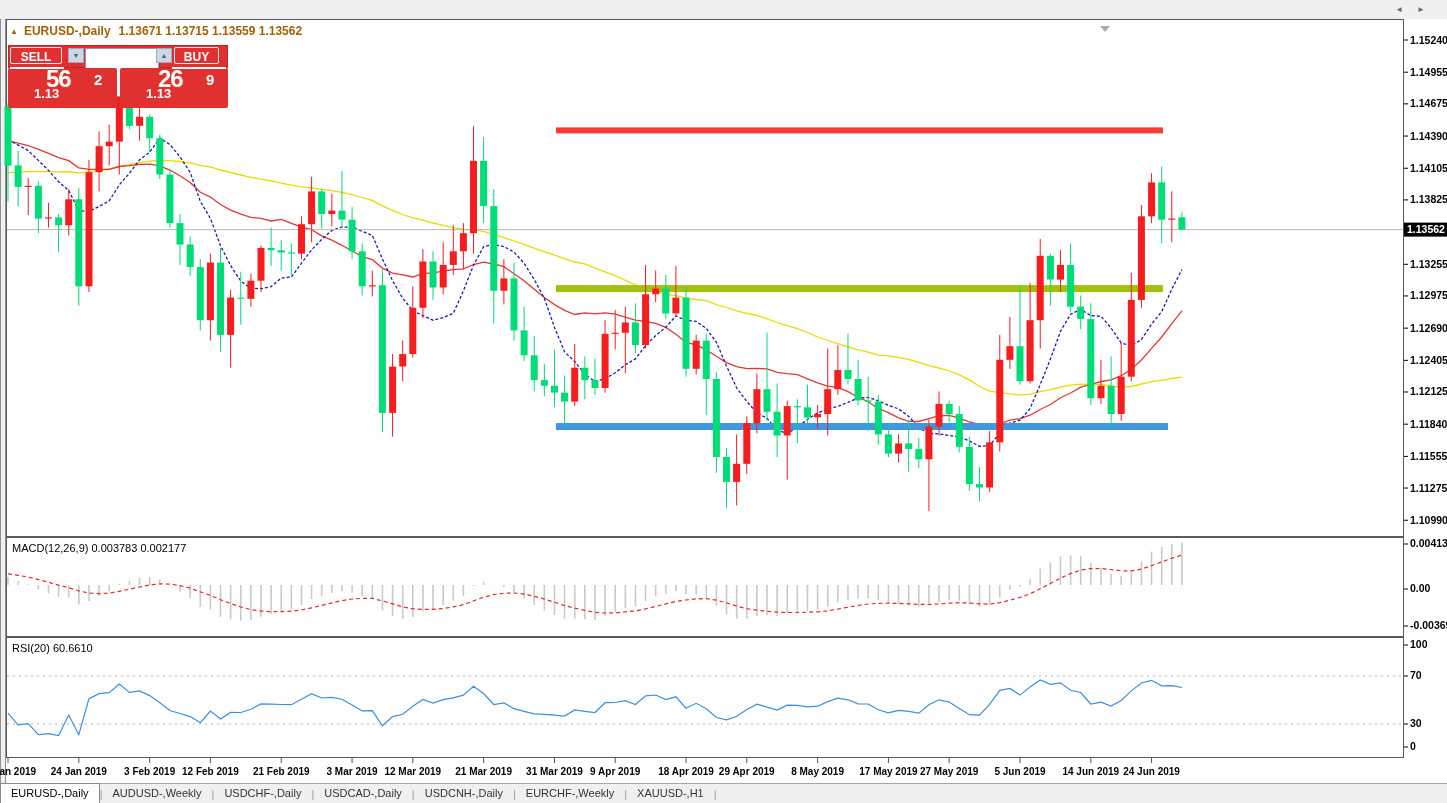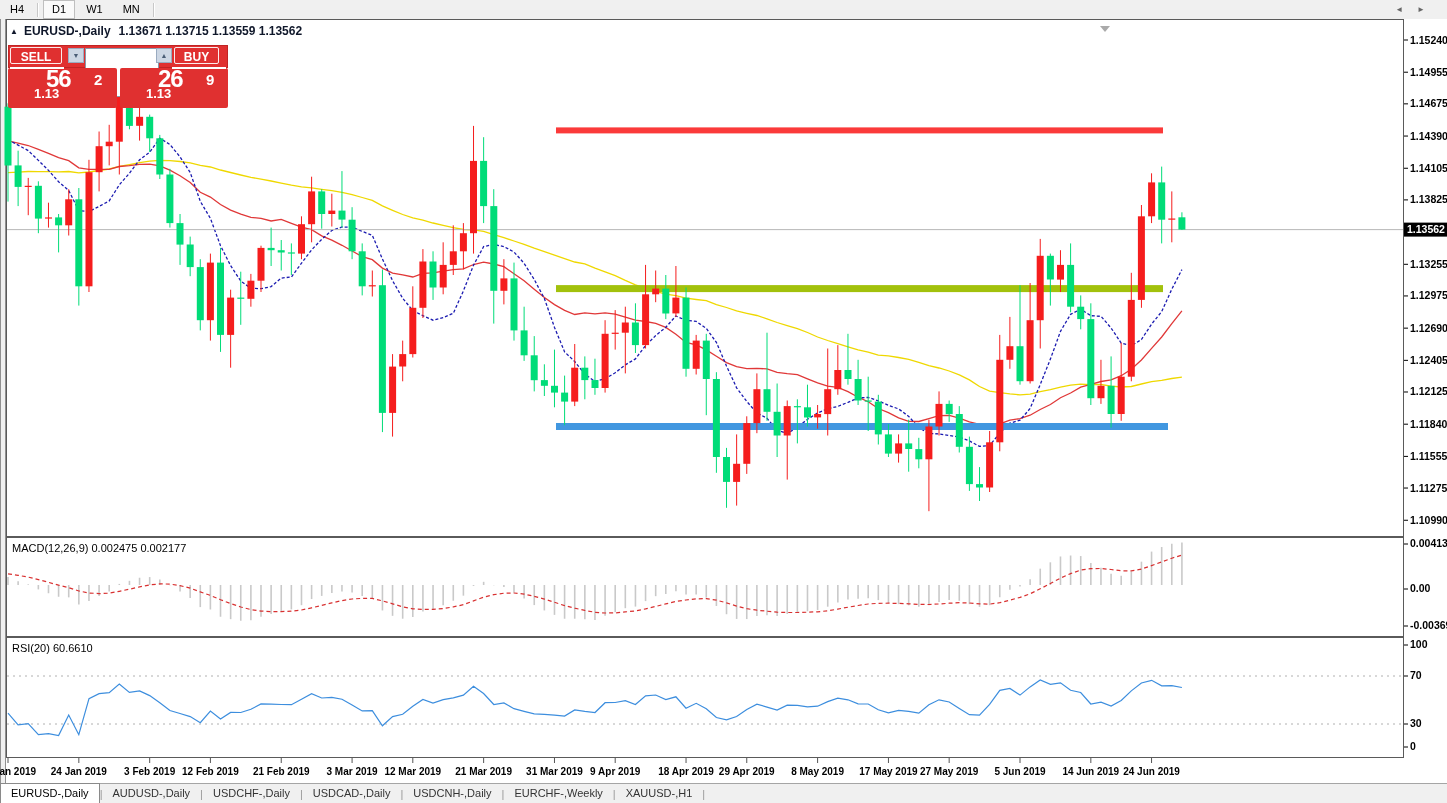--- a/index.html
+++ b/index.html
@@ -8,21 +8,21 @@
   #toolbar{position:absolute;left:0;top:0;width:1447px;height:19px;background:#f0f0f0;border-bottom:1px solid #cfcfcf;display:flex;align-items:center;font-size:11px;color:#000;}
   .tf-btn{padding:1px 8px;margin:0 1px;height:15px;line-height:15px;cursor:default;border:1px solid transparent;}
   .tf-btn.active{background:#fafafa;border:1px solid #bfbfbf;}
   .tb-sep{width:1px;height:14px;background:#c8c8c8;border-right:1px solid #fff;margin:0 3px;}
   
   #chart-bg{position:absolute;left:6px;top:19px;width:1441px;height:739px;background:#fff;}
   #date-strip-bg{position:absolute;left:0;top:758px;width:1447px;height:25px;background:#fff;}
   #left-frame{position:absolute;left:0;top:19px;width:6px;height:764px;background:#f0f0f0;border-left:1px solid #909090;border-right:1px solid #909090;box-sizing:border-box;}
   svg{position:absolute;left:0;top:0;}
   
-  #chart-title{position:absolute;left:10px;top:24px;height:14px;font-size:12px;font-weight:bold;color:#0f172a;white-space:nowrap;z-index:5;}
+  #chart-title{position:absolute;left:10px;top:24px;height:14px;font-size:12px;font-weight:bold;color:#a16207;white-space:nowrap;z-index:5;}
   #chart-title .arrow{font-size:8px;vertical-align:1px;margin-right:6px;}
   #chart-title .ohlc{margin-left:8px;}
   
   #trade-panel{position:absolute;left:8px;top:45px;width:220px;height:63px;z-index:6;}
   #tp-top{position:absolute;left:0;top:0;width:220px;height:23px;background:#e03030;border:1px solid #c02424;box-sizing:border-box;}
   .tp-btn{position:absolute;top:2px;height:17px;line-height:17px;text-align:center;color:#fff;font-weight:bold;font-size:12px;border:1px solid rgba(255,255,255,.9);border-radius:2px;background:transparent;cursor:pointer;}
   #sell-btn{left:2px;width:52px;}
   #buy-btn{left:166px;width:45px;}
   .spin-btn{position:absolute;top:3px;width:16px;height:15px;background:#cdd7e4;border:1px solid #9aabc0;box-sizing:border-box;text-align:center;line-height:13px;font-size:7px;color:#4a5d75;cursor:pointer;padding:0;}
   #vol-down{left:60px;}
@@ -41,28 +41,20 @@
   #tabbar{position:absolute;left:0;top:783px;width:1447px;height:20px;background:#f0f0f0;border-top:1px solid #a5a5a5;display:flex;align-items:flex-end;font-size:11px;color:#333;box-sizing:border-box;}
   .sheet-tab{padding:2px 10px 3px 10px;height:14px;line-height:14px;cursor:pointer;white-space:nowrap;}
   .sheet-tab.active{background:#fff;border:1px solid #8a8a8a;border-bottom:none;color:#000;margin-top:0;}
   .tab-sep{color:#999;padding:0 0 3px 0;}
   #tab-scroll{position:absolute;right:8px;top:5px;font-size:8px;color:#666;letter-spacing:14px;cursor:pointer;}
 </style>
 </head>
 <body>
 <div id="stage">
 
-  <div id="toolbar">
-      <div class="tf-btn">H4</div>
-      <div class="tb-sep"></div>
-      <div class="tf-btn active">D1</div>
-      <div class="tf-btn">W1</div>
-      <div class="tf-btn">MN</div>
-      <div class="tb-sep"></div>
-    </div>
 
   <div id="chart-bg"></div>
   <div id="date-strip-bg"></div>
   <div id="left-frame"></div>
 
   <div id="chart-title"><span class="arrow">▲</span><span>EURUSD-,Daily</span><span class="ohlc">1.13671 1.13715 1.13559 1.13562</span></div>
 
   <div id="trade-panel">
     <div id="tp-top"></div>
     <button class="tp-btn" id="sell-btn">SELL</button>
@@ -77,21 +69,21 @@
       <span class="pb-big">56</span>
       <span class="pb-sup">2</span>
     </div>
     <div class="price-box" id="buy-box">
       <span class="pb-prefix">1.13</span>
       <span class="pb-big">26</span>
       <span class="pb-sup">9</span>
     </div>
   </div>
 
-  <div class="pane-label" style="top:542px;">MACD(12,26,9) 0.002475 0.002177</div>
+  <div class="pane-label" style="top:542px;">MACD(12,26,9) 0.003783 0.002177</div>
   <div class="pane-label" style="top:642px;">RSI(20) 60.6610</div>
 
   <svg id="chart-svg" width="1447" height="803">
       <rect x="6.5" y="19.5" width="1397" height="517" fill="none" stroke="#5a5a5a" stroke-width="1"></rect>
       <rect x="6.5" y="537.5" width="1397" height="99" fill="none" stroke="#5a5a5a" stroke-width="1"></rect>
       <rect x="6.5" y="637.5" width="1397" height="120" fill="none" stroke="#5a5a5a" stroke-width="1"></rect>
       <polyline points="8.0,172.6 18.1,172.1 28.2,171.5 38.4,171.6 48.5,171.7 58.6,171.9 68.7,171.5 78.8,172.9 89.0,172.0 99.1,170.5 109.2,169.0 119.3,166.4 129.4,164.6 139.6,162.6 149.7,161.1 159.8,160.3 169.9,160.7 180.0,161.5 190.2,162.9 200.3,165.4 210.4,167.0 220.5,170.0 230.6,172.5 240.8,175.0 250.9,177.4 261.0,179.1 271.1,181.0 281.2,183.1 291.4,185.2 301.5,186.8 311.6,187.8 321.7,189.3 331.8,190.7 342.0,192.3 352.1,194.6 362.2,197.5 372.3,200.4 382.4,205.8 392.6,210.3 402.7,214.5 412.8,217.8 422.9,220.1 433.0,223.0 443.2,225.4 453.3,227.6 463.4,229.5 473.5,229.9 483.6,231.4 493.8,234.6 503.9,237.7 514.0,241.0 524.1,244.3 534.2,248.2 544.4,251.6 554.5,255.1 564.6,258.6 574.7,262.0 584.8,263.8 595.0,268.1 605.1,271.9 615.2,275.7 625.3,280.4 635.4,284.8 645.6,288.3 655.7,291.3 665.8,294.1 675.9,295.6 686.0,298.1 696.2,299.5 706.3,300.7 716.4,304.6 726.5,307.5 736.6,310.9 746.8,313.3 756.9,315.5 767.0,318.8 777.1,322.5 787.2,325.6 797.4,328.6 807.5,332.5 817.6,337.0 827.7,340.5 837.8,343.7 848.0,346.8 858.1,349.8 868.2,352.1 878.3,355.1 888.4,355.9 898.6,357.5 908.7,359.4 918.8,362.4 928.9,365.7 939.0,368.0 949.2,371.0 959.3,374.9 969.4,379.9 979.5,386.5 989.6,391.2 999.8,392.6 1009.9,393.9 1020.0,394.9 1030.1,394.2 1040.2,391.7 1050.4,389.6 1060.5,387.1 1070.6,385.2 1080.7,384.2 1090.8,384.6 1101.0,384.5 1111.1,386.1 1121.2,387.0 1131.3,386.5 1141.4,384.0 1151.6,381.7 1161.7,380.4 1171.8,378.5 1181.9,377.1" fill="none" stroke="#efd800" stroke-width="1.3"></polyline>
       <polyline points="8.0,140.8 18.1,143.1 28.2,145.5 38.4,149.4 48.5,153.3 58.6,157.6 68.7,160.6 78.8,167.8 89.0,169.3 99.1,169.4 109.2,169.3 119.3,166.5 129.4,165.6 139.6,164.3 149.7,164.1 159.8,165.8 169.9,170.1 180.0,175.7 190.2,182.5 200.3,192.3 210.4,197.1 220.5,204.5 230.6,210.1 240.8,214.1 250.9,217.3 261.0,218.4 271.1,221.0 281.2,219.3 291.4,223.3 301.5,227.2 311.6,229.7 321.7,235.9 331.8,240.2 342.0,245.3 352.1,251.0 362.2,256.6 372.3,259.7 382.4,268.1 392.6,273.1 402.7,274.8 412.8,277.0 422.9,273.3 433.0,272.8 443.2,271.1 453.3,269.7 463.4,268.9 473.5,264.5 483.6,262.2 493.8,264.0 503.9,266.7 514.0,273.7 524.1,280.7 534.2,289.2 544.4,297.5 554.5,304.6 564.6,310.4 574.7,314.5 584.8,312.8 595.0,313.9 605.1,312.9 615.2,314.1 625.3,317.2 635.4,320.1 645.6,321.5 655.7,323.4 665.8,327.4 675.9,334.3 686.0,342.4 696.2,344.9 706.3,349.9 716.4,356.2 726.5,362.6 736.6,366.7 746.8,368.6 756.9,368.4 767.0,368.9 777.1,372.3 787.2,373.6 797.4,374.6 807.5,378.8 817.6,382.8 827.7,386.2 837.8,387.4 848.0,391.7 858.1,397.2 868.2,401.7 878.3,408.5 888.4,412.7 898.6,417.9 908.7,421.4 918.8,421.5 928.9,418.7 939.0,415.7 949.2,415.3 959.3,418.2 969.4,421.8 979.5,424.4 989.6,426.2 999.8,423.8 1009.9,420.2 1020.0,418.6 1030.1,415.2 1040.2,409.5 1050.4,404.5 1060.5,397.7 1070.6,393.0 1080.7,387.2 1090.8,384.4 1101.0,381.5 1111.1,379.8 1121.2,375.7 1131.3,369.3 1141.4,360.0 1151.6,348.4 1161.7,337.0 1171.8,323.7 1181.9,310.8" fill="none" stroke="#e03838" stroke-width="1.3"></polyline>
       <polyline points="8.0,139.7 18.1,145.1 28.2,150.6 38.4,160.4 48.5,170.4 58.6,181.8 68.7,190.5 78.8,210.6 89.0,211.5 99.1,206.4 109.2,200.9 119.3,184.8 129.4,173.3 139.6,159.8 149.7,152.2 159.8,138.2 169.9,144.5 180.0,156.8 190.2,172.5 200.3,201.3 210.4,218.4 220.5,245.7 230.6,265.6 240.8,281.1 250.9,288.3 261.0,288.7 271.1,286.6 281.2,278.1 291.4,277.0 301.5,263.2 311.6,249.9 321.7,239.3 331.8,230.5 342.0,227.0 352.1,227.2 362.2,231.4 372.3,235.3 382.4,258.9 392.6,280.8 402.7,298.3 412.8,310.5 422.9,315.7 433.0,320.2 443.2,317.6 453.3,313.3 463.4,290.9 473.5,265.2 483.6,246.6 493.8,244.5 503.9,246.6 514.0,252.0 524.1,263.3 534.2,279.4 544.4,298.5 554.5,327.4 564.6,351.9 574.7,361.5 584.8,374.2 595.0,381.4 605.1,378.7 615.2,372.8 625.3,364.9 635.4,358.9 645.6,345.5 655.7,335.6 665.8,327.3 675.9,316.0 686.0,320.4 696.2,321.4 706.3,328.4 716.4,342.4 726.5,365.9 736.6,387.8 746.8,401.5 756.9,412.9 767.0,418.3 777.1,430.1 787.2,433.5 797.4,427.3 807.5,419.3 817.6,413.0 827.7,408.8 837.8,406.4 848.0,402.3 858.1,397.9 868.2,397.4 878.3,400.8 888.4,405.3 898.6,408.9 908.7,416.4 918.8,427.6 928.9,433.5 939.0,433.9 949.2,435.5 959.3,437.1 969.4,440.9 979.5,446.4 989.6,445.5 999.8,433.1 1009.9,423.1 1020.0,420.2 1030.1,408.5 1040.2,384.6 1050.4,359.1 1060.5,331.3 1070.6,314.3 1080.7,309.2 1090.8,315.7 1101.0,316.3 1111.1,328.0 1121.2,343.1 1131.3,345.7 1141.4,339.6 1151.6,324.1 1161.7,311.6 1171.8,289.2 1181.9,269.6" fill="none" stroke="#1b1bb0" stroke-width="1.3" stroke-dasharray="3,2"></polyline>
       <rect x="556" y="127.4" width="607" height="6" fill="#fb3a3a"></rect>
@@ -537,21 +529,21 @@
       <line x1="1151.56" y1="758" x2="1151.56" y2="763" stroke="#555" stroke-width="1"></line>
       <text x="1151.56" y="775" font-size="10" font-weight="600" fill="#000" text-anchor="middle">24 Jun 2019</text>
     </svg>
 
   <div style="position:absolute;left:6px;top:536px;width:1398px;height:3px;cursor:row-resize;z-index:4;"></div>
   <div style="position:absolute;left:6px;top:636px;width:1398px;height:3px;cursor:row-resize;z-index:4;"></div>
 
   <div id="tabbar">
       <div class="sheet-tab active">EURUSD-,Daily</div>
       <div class="tab-sep">|</div>
-      <div class="sheet-tab">AUDUSD-,Daily</div>
+      <div class="sheet-tab">AUDUSD-,Weekly</div>
       <div class="tab-sep">|</div>
       <div class="sheet-tab">USDCHF-,Daily</div>
       <div class="tab-sep">|</div>
       <div class="sheet-tab">USDCAD-,Daily</div>
       <div class="tab-sep">|</div>
       <div class="sheet-tab">USDCNH-,Daily</div>
       <div class="tab-sep">|</div>
       <div class="sheet-tab">EURCHF-,Weekly</div>
       <div class="tab-sep">|</div>
       <div class="sheet-tab">XAUUSD-,H1</div>

